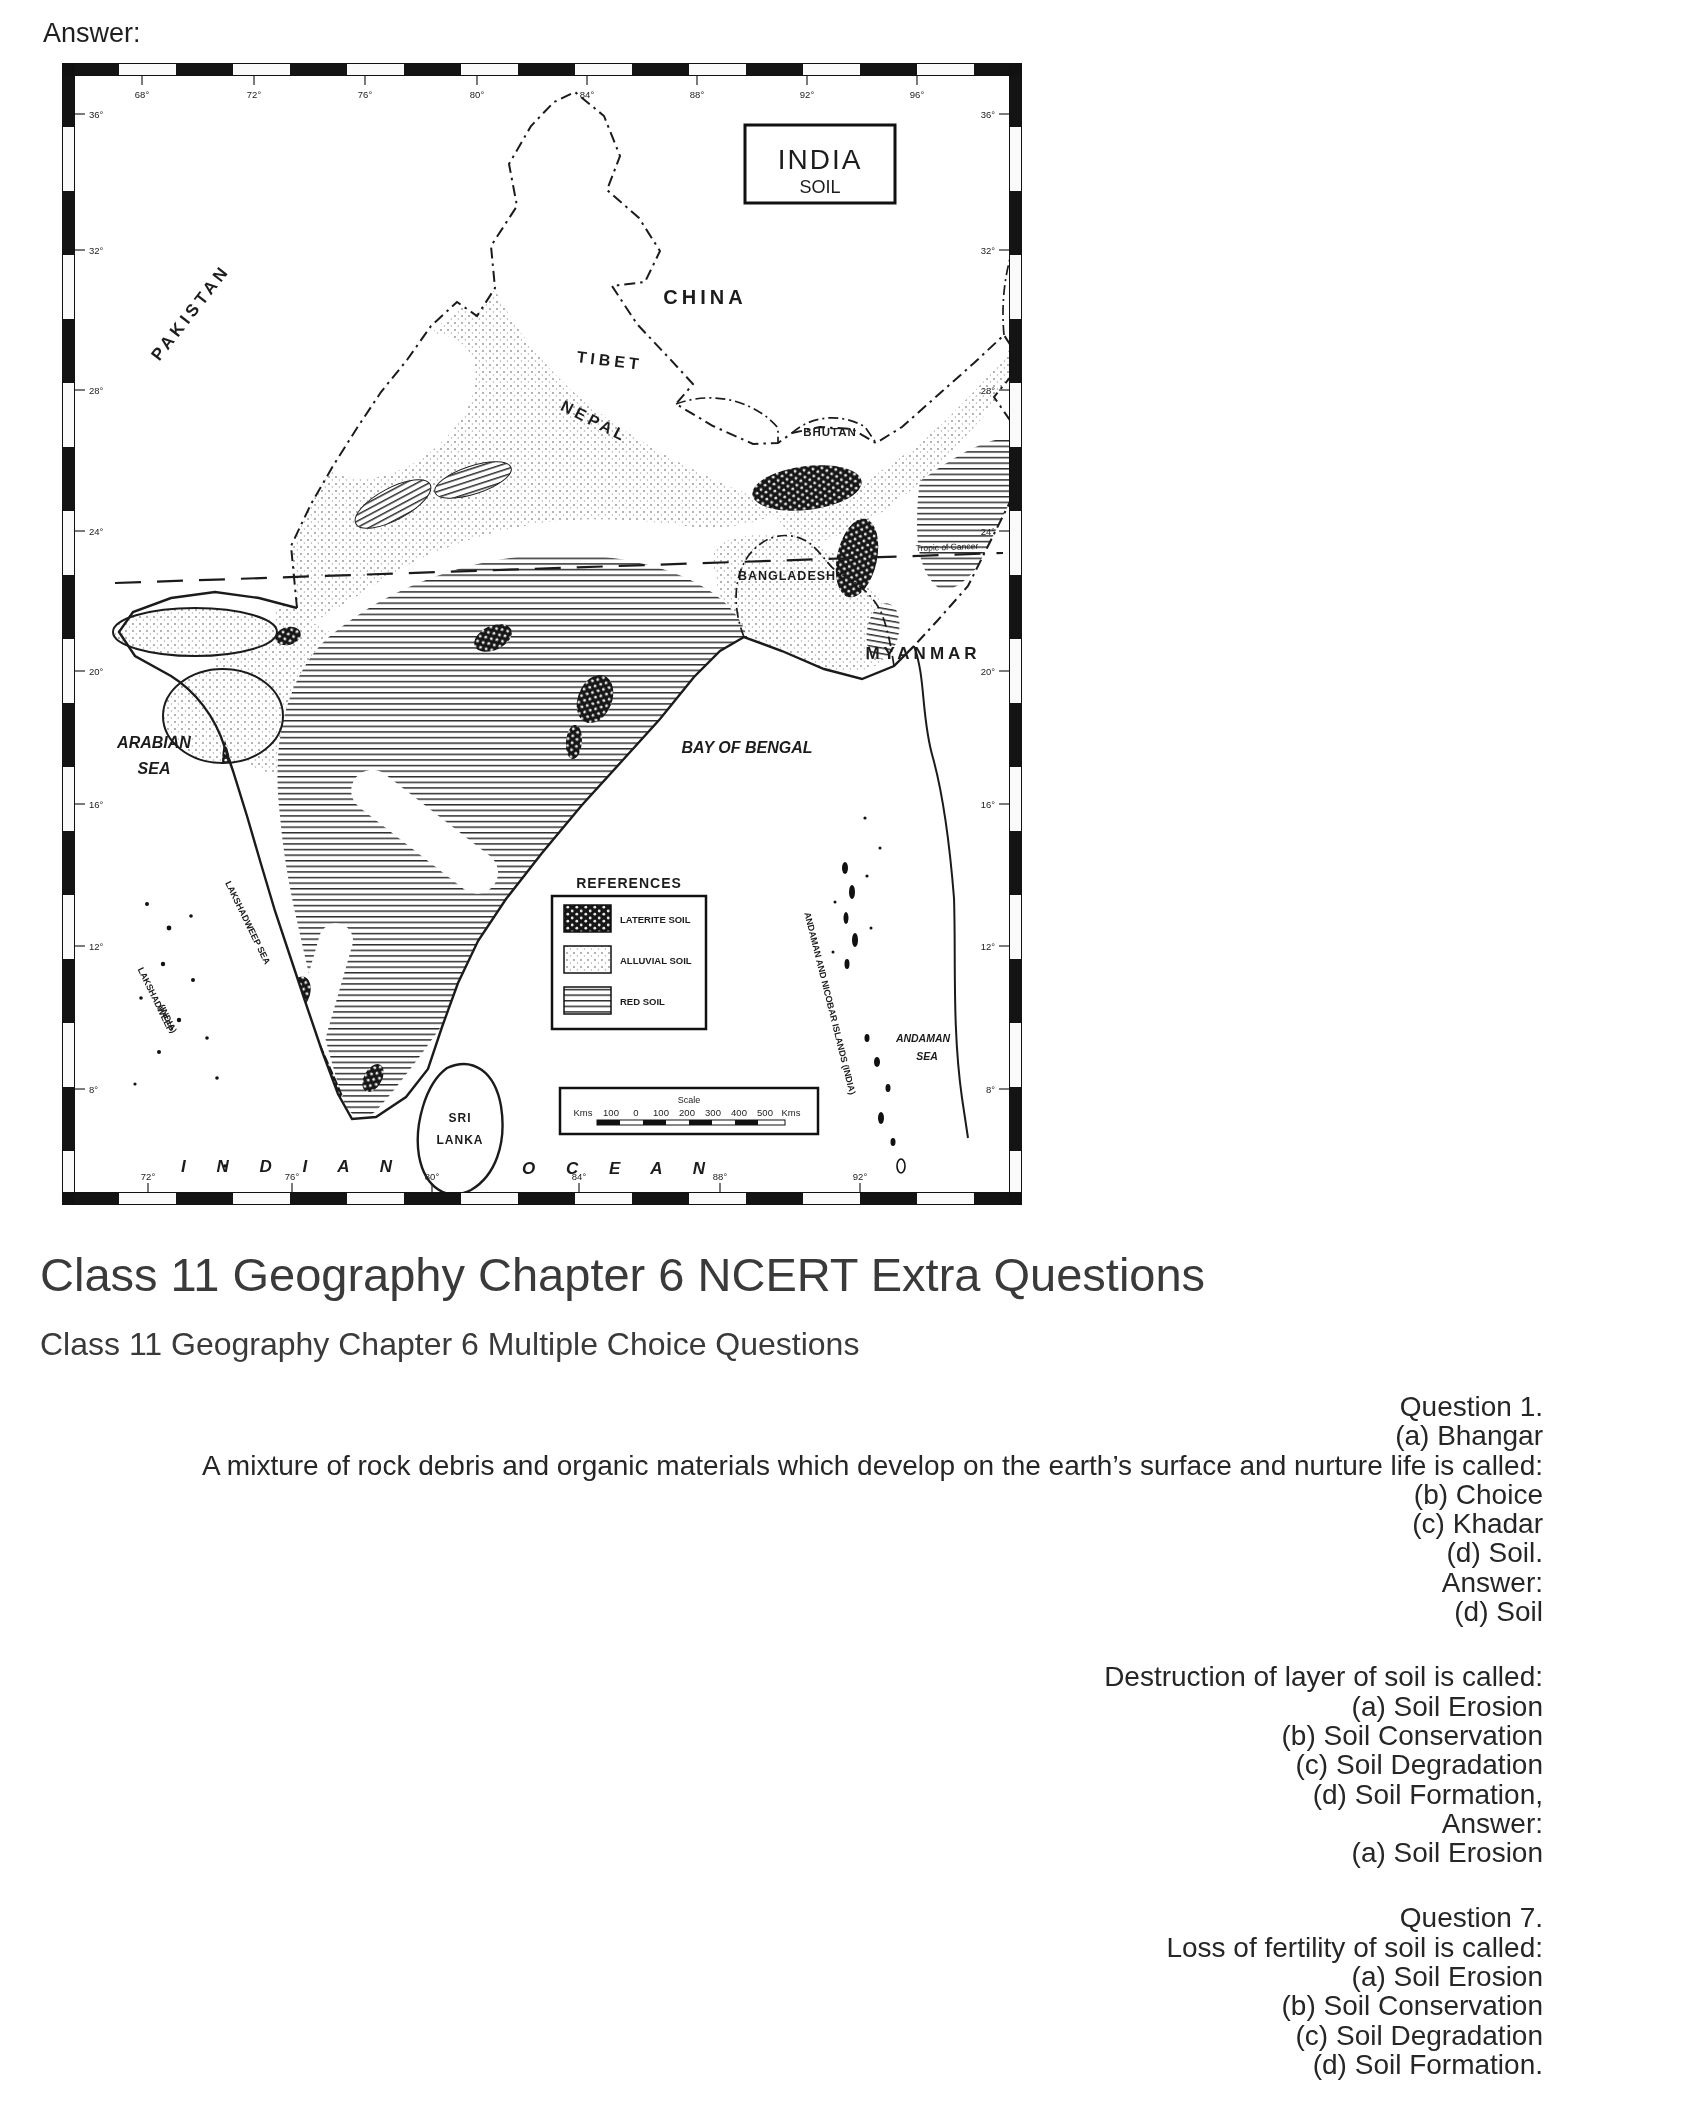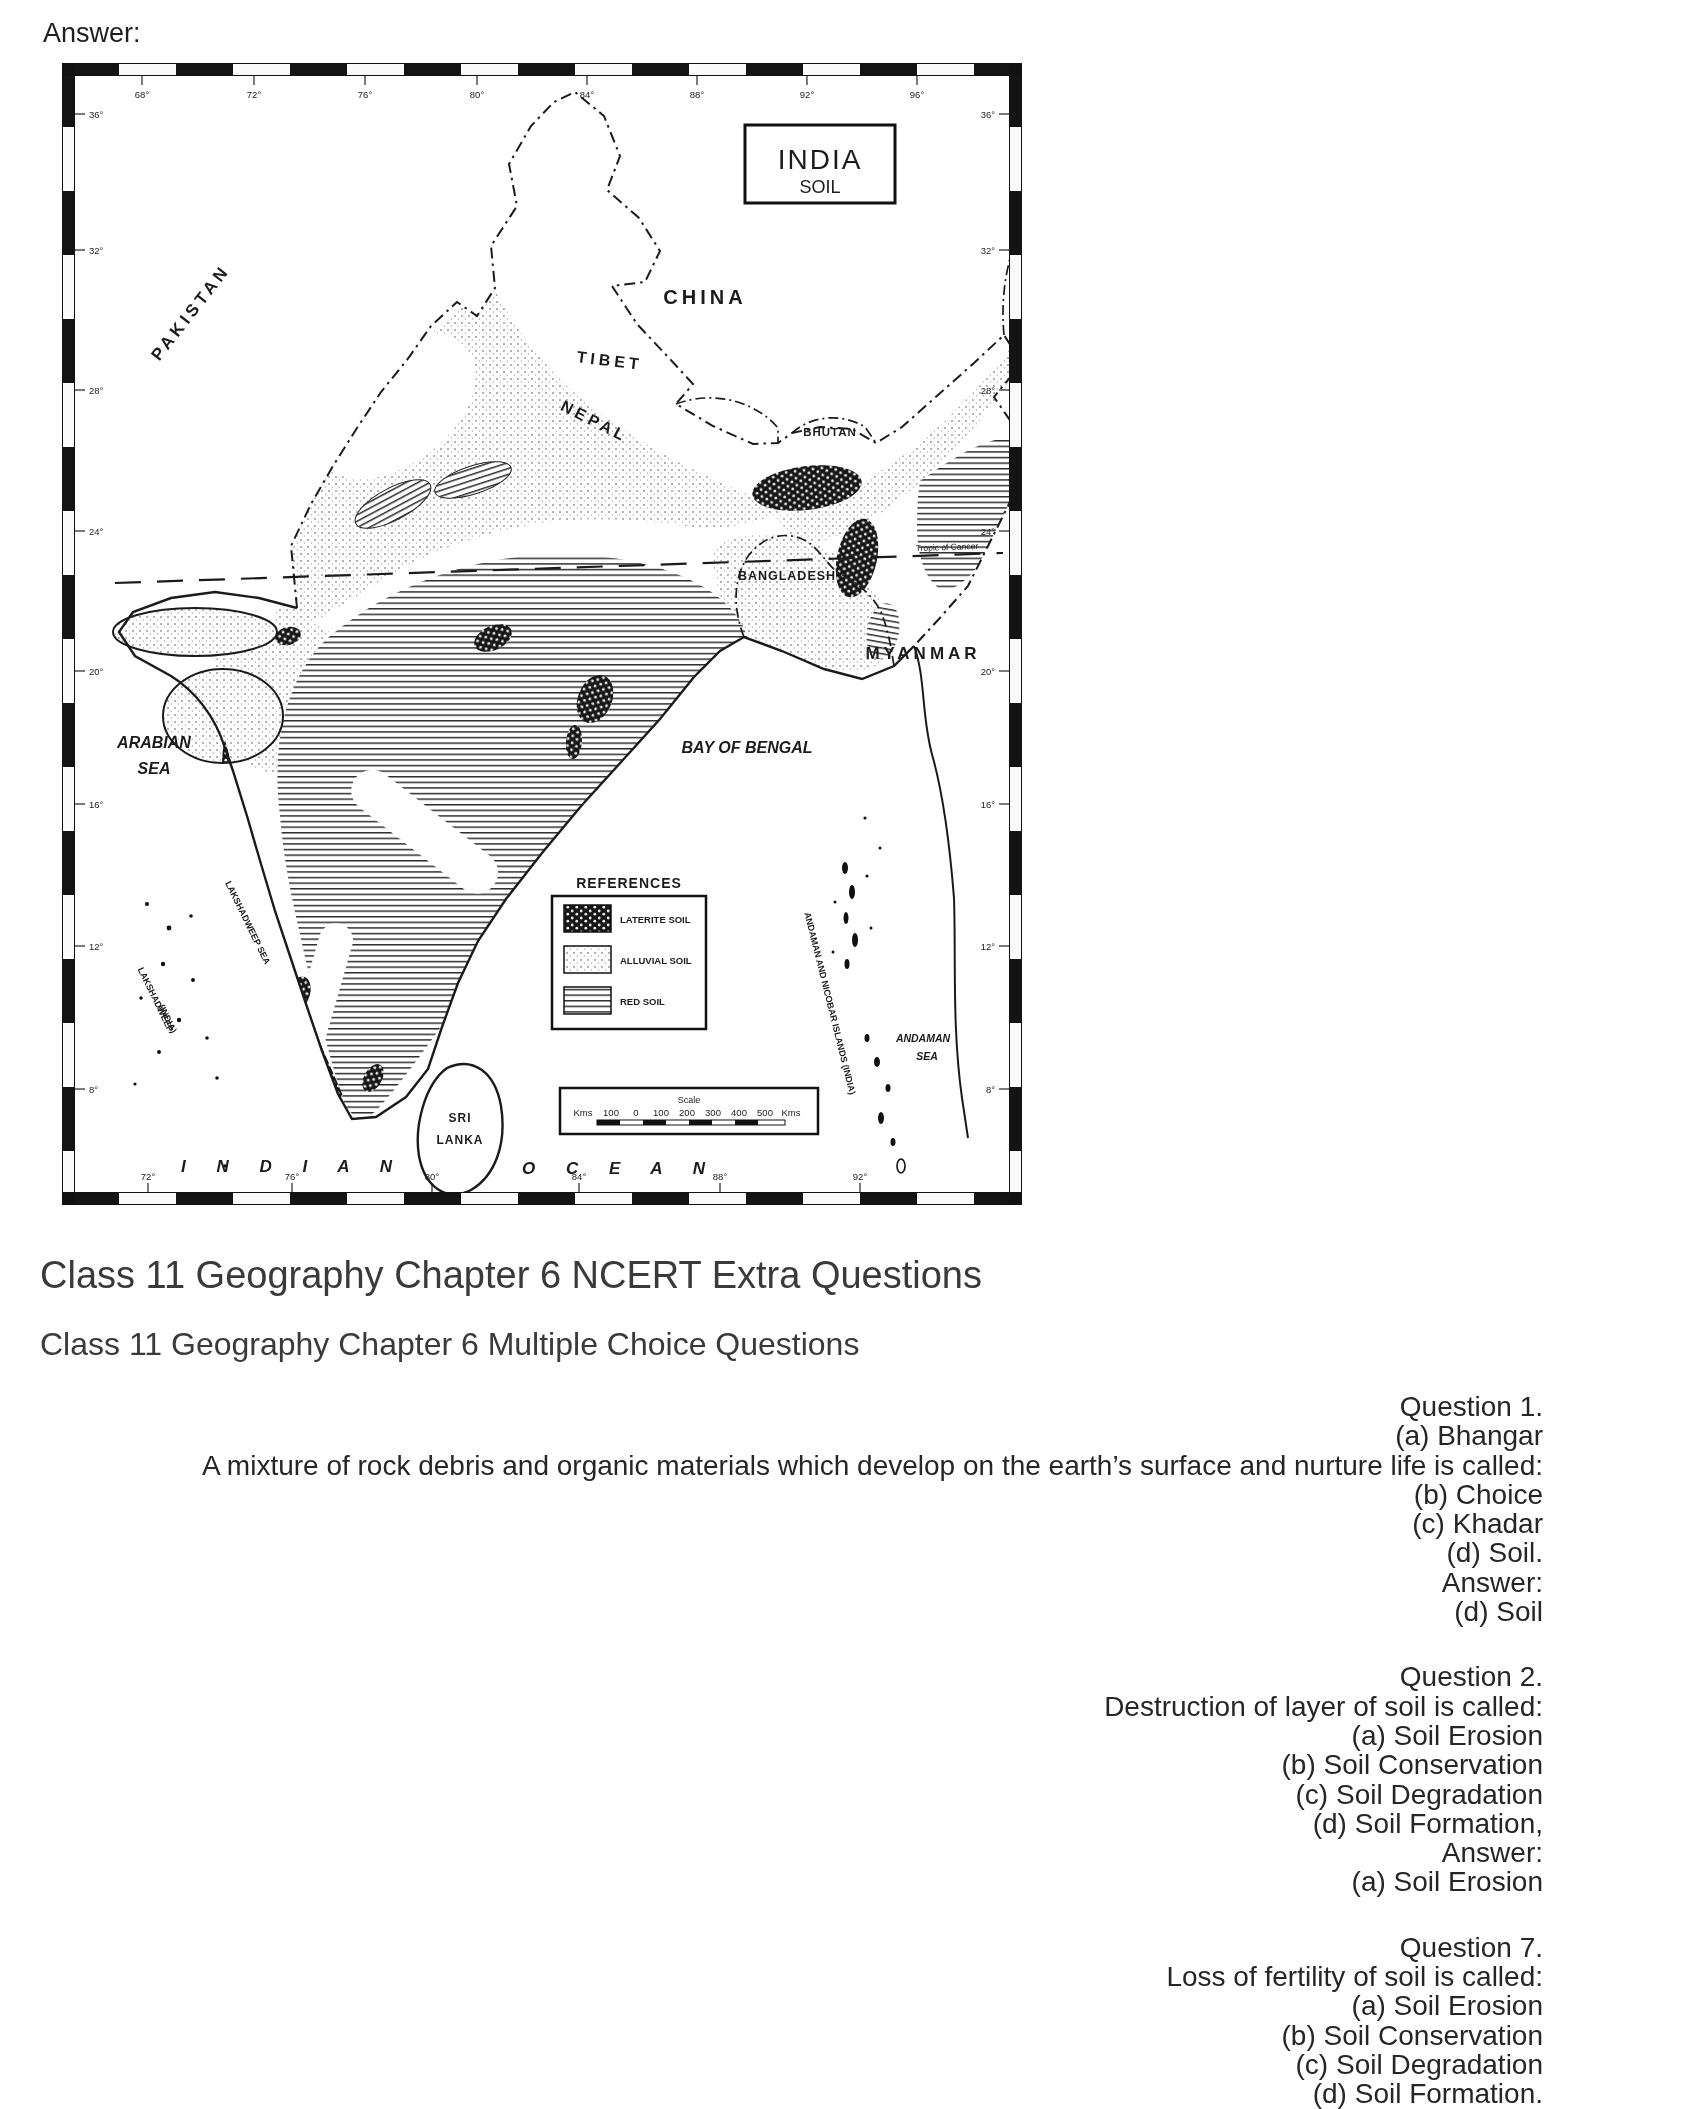--- a/index.html
+++ b/index.html
@@ -20,21 +20,21 @@
   .fr-c{position:absolute;width:13px;height:13px;background:#111;}
   .map-inner{position:absolute;left:13px;top:13px;width:934px;height:1116px;background:#fff;}
   
   svg text{font-family:"Liberation Sans",sans-serif;fill:#1c1c1c;}
   .ctry{font-weight:bold;letter-spacing:4px;}
   .ctry-sm{font-weight:bold;letter-spacing:1px;}
   .water{font-weight:bold;font-style:italic;}
   .tick{font-size:9.5px;fill:#222;}
   .tiny{font-size:9px;font-weight:bold;}
   
-  .h1{position:absolute;left:40px;top:1252px;font-size:38px;line-height:46px;color:#3a3a3a;}
+  .h1{position:absolute;left:40px;top:1252px;font-size:47px;line-height:46px;color:#3a3a3a;}
   .h2{position:absolute;left:40px;top:1326px;font-size:32px;line-height:36px;color:#3a3a3a;}
   .questions{position:absolute;left:43px;top:1392px;width:1500px;}
   .qblock{margin-bottom:36px;}
   .qline{font-size:28px;line-height:29.3px;color:#262626;white-space:pre-wrap;}
 </style>
 </head>
 <body>
 
 <div class="page">
 
@@ -307,21 +307,20 @@
       <div class="qline">Question 1.</div>
       <div class="qline">(a) Bhangar</div>
       <div class="qline">A mixture of rock debris and organic materials which develop on the earth’s surface and nurture life is called:</div>
       <div class="qline">(b) Choice</div>
       <div class="qline">(c) Khadar</div>
       <div class="qline">(d) Soil.</div>
       <div class="qline">Answer:</div>
       <div class="qline">(d) Soil</div>
     </div>
     <div class="qblock">
-      <div class="qline">Question 2.</div>
       <div class="qline">Destruction of layer of soil is called:</div>
       <div class="qline">(a) Soil Erosion</div>
       <div class="qline">(b) Soil Conservation</div>
       <div class="qline">(c) Soil Degradation</div>
       <div class="qline">(d) Soil Formation,</div>
       <div class="qline">Answer:</div>
       <div class="qline">(a) Soil Erosion</div>
     </div>
     <div class="qblock">
       <div class="qline">Question 7.</div>

